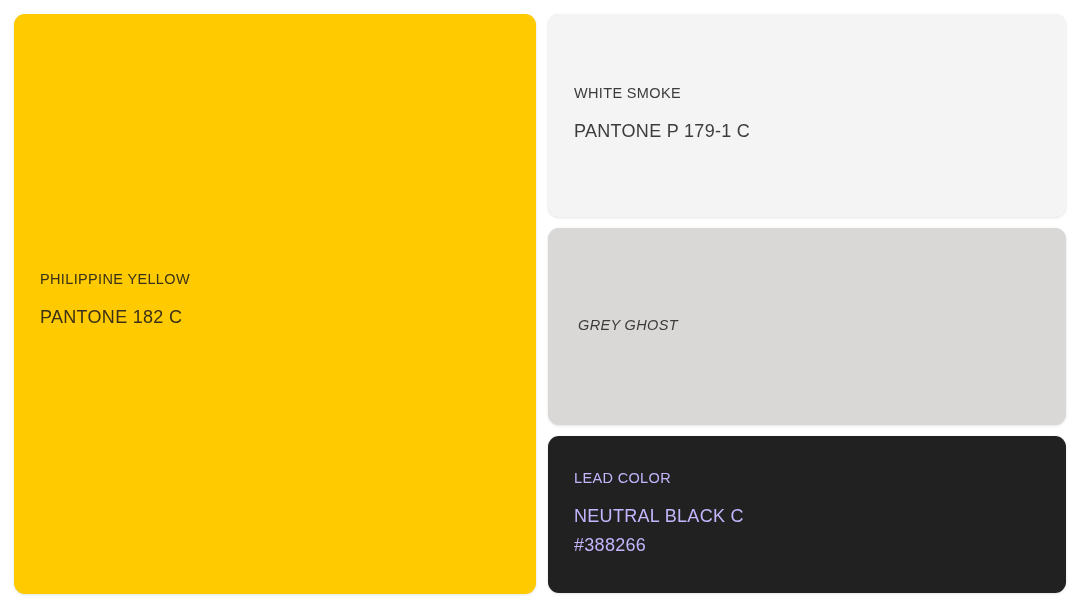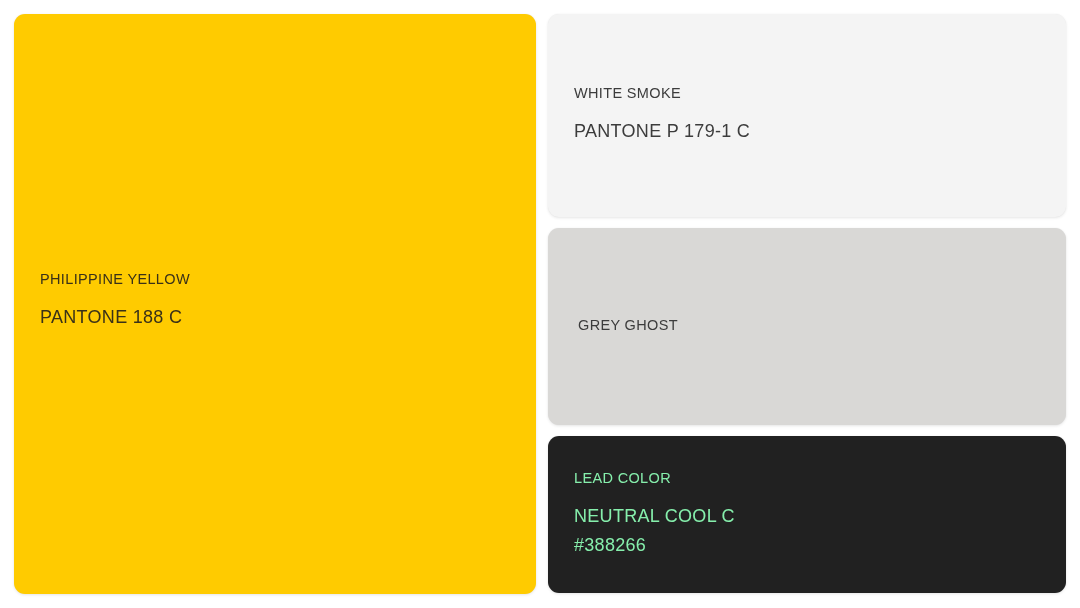--- a/index.html
+++ b/index.html
@@ -71,21 +71,21 @@
   }
 
   .swatch-name {
     font-size: 14.5px;
     letter-spacing: 0.35px;
     line-height: 1.1;
     padding: 0 26px;
     white-space: nowrap;
   }
 
-  .swatch-card-grey .swatch-name { padding-left: 30px; }
+  .swatch-card-grey .swatch-name { padding-left: 30px; font-style: italic; }
 
   .swatch-codes {
     padding: 0 26px;
     display: flex;
     flex-direction: column;
     gap: 3px;
   }
 
   .swatch-pantone,
   .swatch-hex {
@@ -97,40 +97,40 @@
 </style>
 </head>
 <body style="background-color: rgb(255, 255, 255);">
 
 <div class="palette-board">
 
   <div class="swatch-column-primary">
     <div class="swatch-card swatch-card-primary" style="background-color: rgb(255, 203, 0); color: rgb(58, 49, 24);">
       <div class="swatch-name">PHILIPPINE YELLOW</div>
       <div class="swatch-codes">
-        <div class="swatch-pantone">PANTONE 188 C</div>
+        <div class="swatch-pantone">PANTONE 182 C</div>
       </div>
     </div>
   </div>
 
   <div class="swatch-column-secondary">
 
     <div class="swatch-card swatch-card-white" style="background-color: rgb(244, 244, 244); color: rgb(60, 60, 60);">
       <div class="swatch-name">WHITE SMOKE</div>
       <div class="swatch-codes">
         <div class="swatch-pantone">PANTONE P 179-1 C</div>
       </div>
     </div>
 
     <div class="swatch-card swatch-card-grey" style="background-color: rgb(217, 216, 214); color: rgb(60, 60, 60);">
       <div class="swatch-name">GREY GHOST</div>
     </div>
 
-    <div class="swatch-card swatch-card-dark" style="background-color: rgb(33, 33, 33); color: #86efac;">
+    <div class="swatch-card swatch-card-dark" style="background-color: rgb(33, 33, 33); color: #c4b5fd;">
       <div class="swatch-name">LEAD COLOR</div>
       <div class="swatch-codes">
-        <div class="swatch-pantone">NEUTRAL COOL C</div>
+        <div class="swatch-pantone">NEUTRAL BLACK C</div>
         <div class="swatch-hex">#388266</div>
       </div>
     </div>
 
   </div>
 </div>
 
 </body></html>

